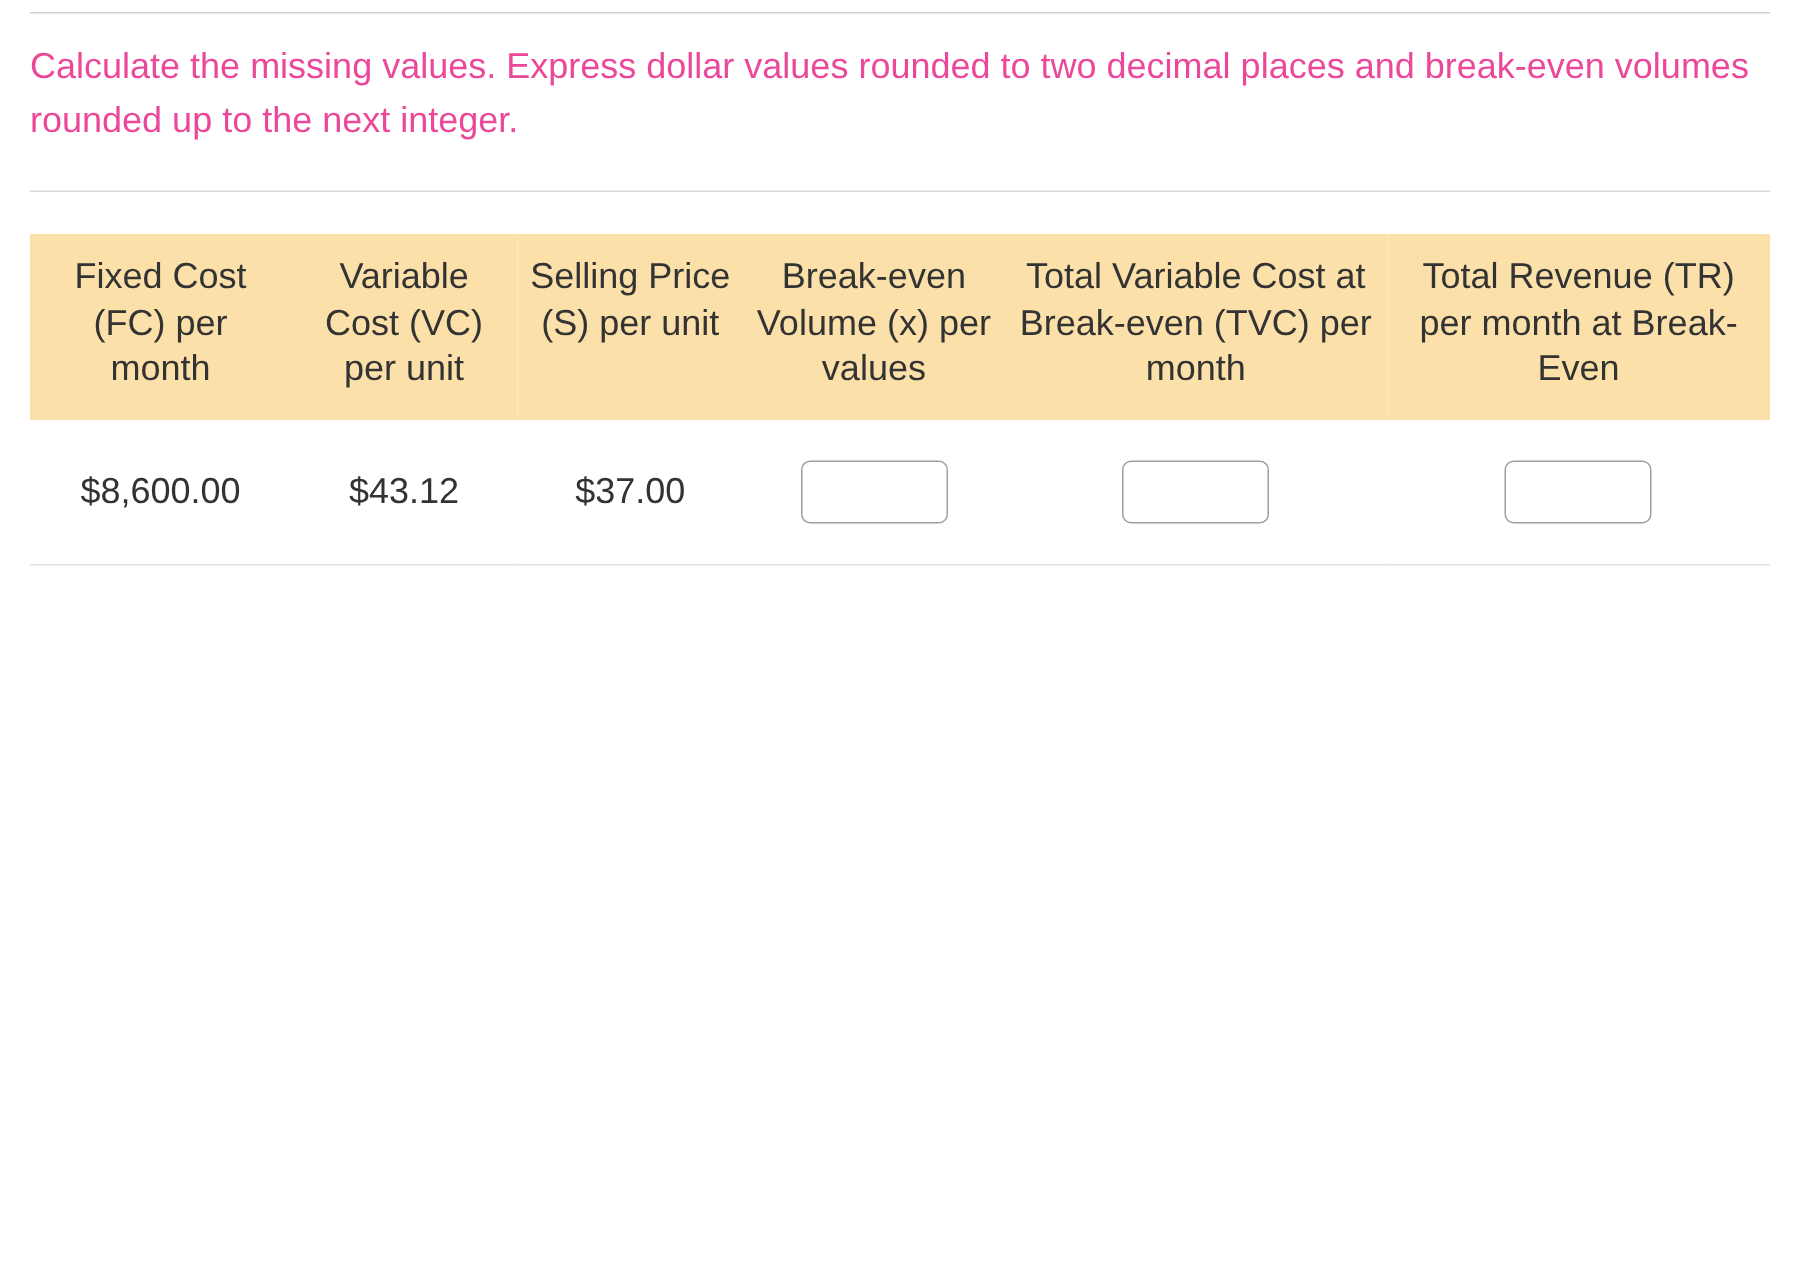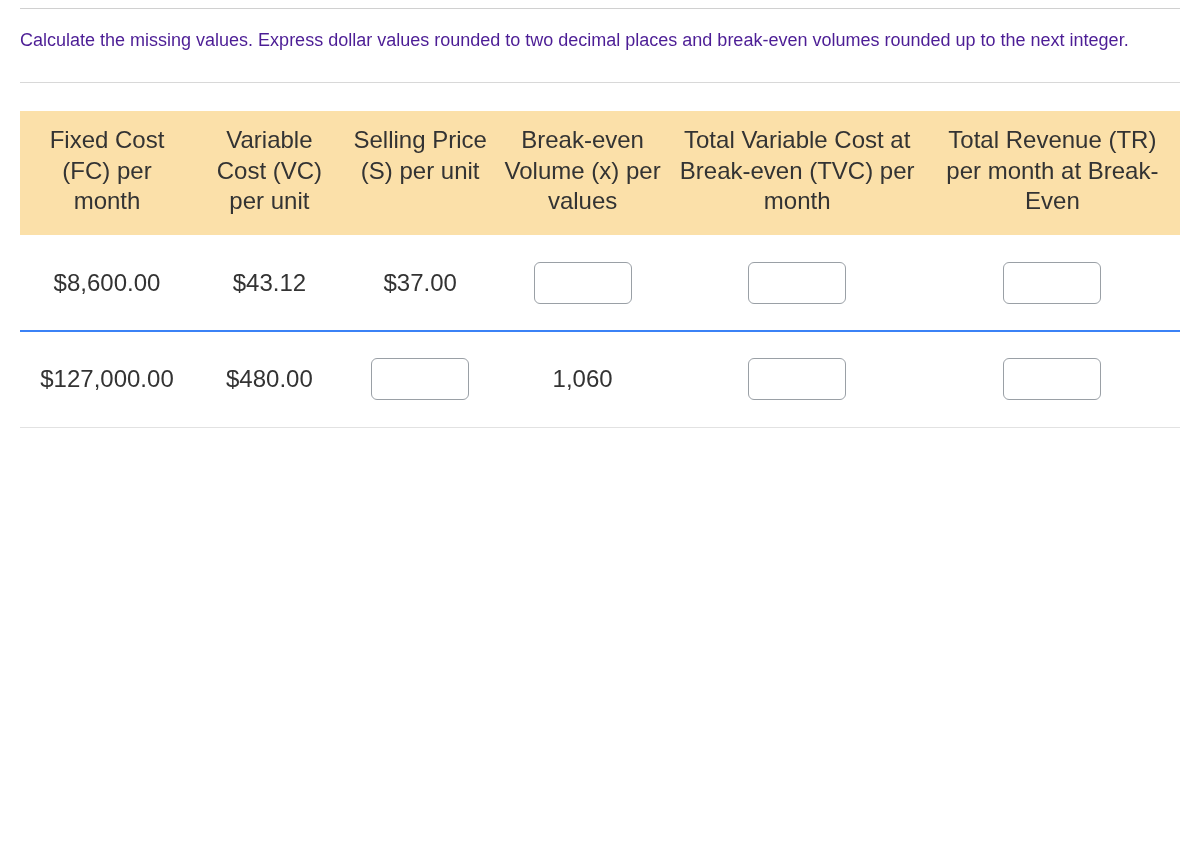--- a/index.html
+++ b/index.html
@@ -12,23 +12,23 @@
       background: #ffffff;
       padding: 0;
       width: 1200px;
       color: #333;
     }
     .top-rule {
       border-top: 1px solid #d0d0d0;
       margin: 8px 20px 0 20px;
     }
     .instructions {
-      font-size: 18px;
+      font-size: 24px;
       line-height: 1.5;
-      color: #4c1d95;
+      color: #ec4899;
       padding: 18px 20px 28px 20px;
     }
     .divider {
       border-top: 1px solid #d8d8d8;
       margin: 0 20px;
     }
     .table-wrap {
       padding: 28px 20px 16px 20px;
     }
     table {
@@ -44,21 +44,21 @@
       color: #333;
       text-align: center;
       padding: 14px 8px 18px 8px;
       vertical-align: top;
     }
     tbody td {
       font-size: 24px;
       color: #333;
       text-align: center;
       padding: 24px 8px;
-      border-bottom: 2px solid #3b82f6;
+      border-bottom: 4px solid #3b82f6;
       vertical-align: middle;
       height: 96px;
     }
     tbody tr:last-child td {
       border-bottom: 1px solid #e2e2e2;
     }
     .input-cell {
       display: inline-block;
       width: 98px;
       height: 42px;
@@ -107,23 +107,15 @@
     </thead>
     <tbody>
         <tr>
           <td><span>$8,600.00</span></td>
           <td><span>$43.12</span></td>
           <td><span>$37.00</span></td>
           <td><input type="text" class="input-cell" style=""></td>
           <td><input type="text" class="input-cell" style=""></td>
           <td><input type="text" class="input-cell" style=""></td>
         </tr>
-        <tr>
-          <td><span>$127,000.00</span></td>
-          <td><span>$480.00</span></td>
-          <td><input type="text" class="input-cell" style=""></td>
-          <td><span>1,060</span></td>
-          <td><input type="text" class="input-cell" style=""></td>
-          <td><input type="text" class="input-cell" style=""></td>
-        </tr>
       </tbody>
   </table>
 </div>
 
 </body></html>

